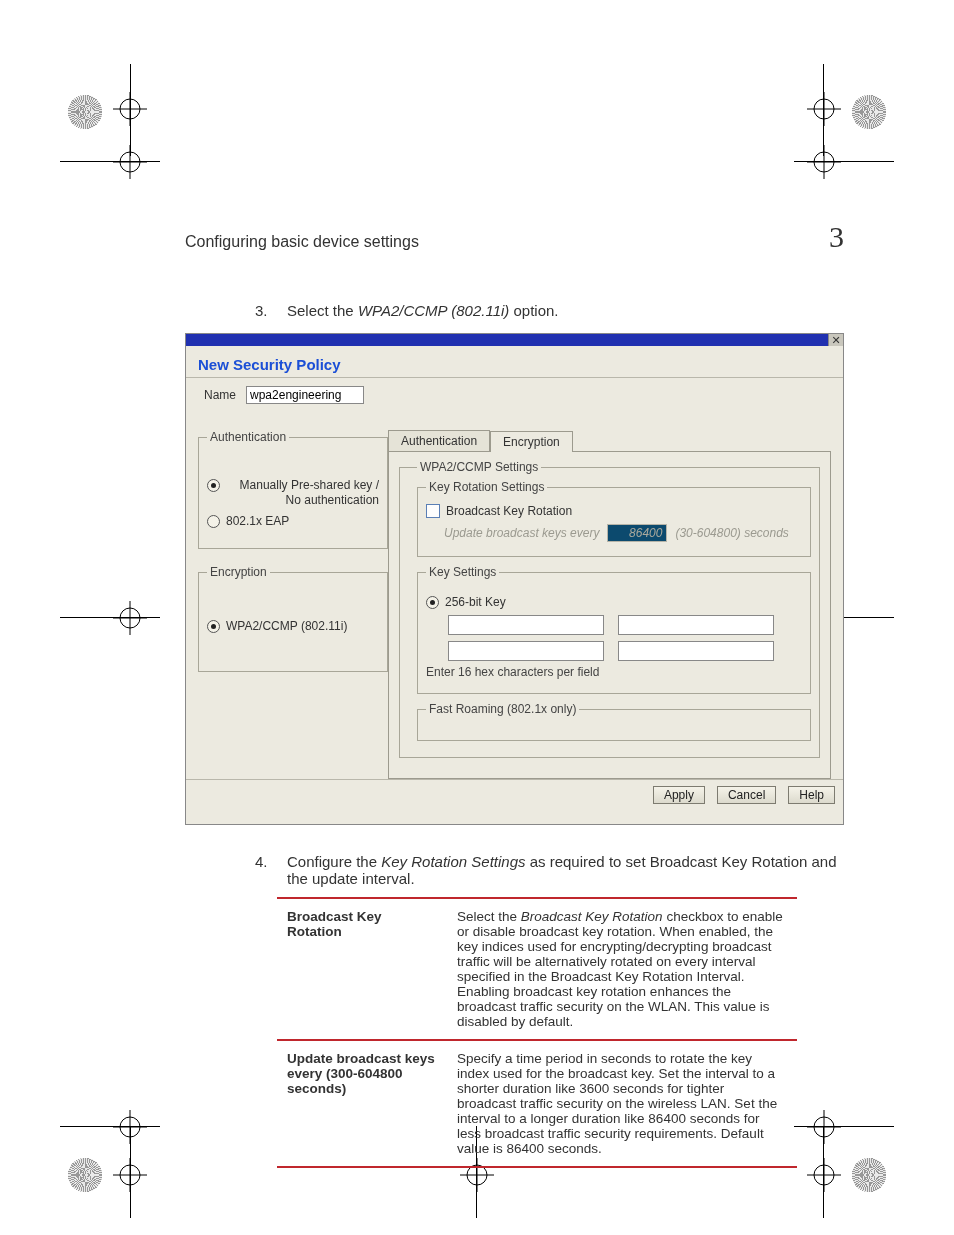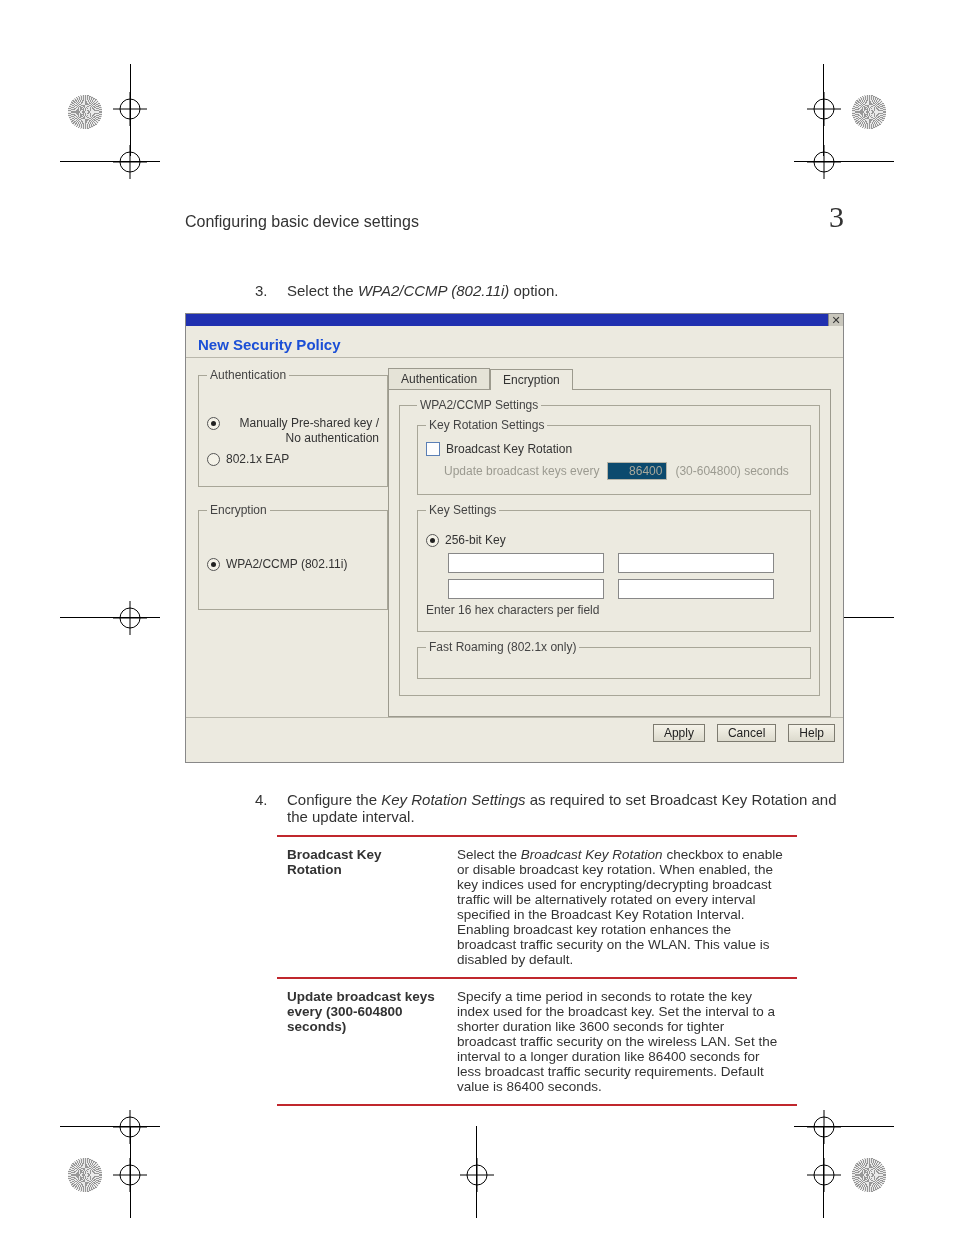--- a/index.html
+++ b/index.html
@@ -41,20 +41,21 @@
     opacity:.6;
   }
   
   .page-area {
     position:absolute;
     left:185px; right:110px; top:200px;
   }
   .hdr {
     display:flex; justify-content:space-between; align-items:baseline;
     border:none;
+    margin-top:20px;
   }
   .hdr-title { font-size:16px; }
   .hdr-num { font-size:30px; font-family:"Times New Roman", serif; }
   .step {
     margin:48px 0 14px 70px;
     font-size:15px;
     display:flex; gap:14px;
   }
   .step-num { min-width:18px; }
   .step em { font-style:italic; }
@@ -124,21 +125,21 @@
   .cb{
     width:12px;height:12px;border:1px solid #5a7fb5;background:#fdfdfd;
     display:inline-block;margin-right:6px;vertical-align:middle;
   }
   .cb.checked::after{
     content:"✔";font-size:10px;color:#173d7a;display:block;
     line-height:10px;text-align:center;
   }
   .muted{color:#9b9a90;}
   .update-row{
-    display:flex;align-items:center;gap:8px;margin:6px 0 0 18px;
+    display:flex;align-items:center;gap:8px;margin:6px 0 0 18px;font-style:italic;
   }
   .update-row .num{
     width:50px;border:1px solid #b6b4a8;background:#0c4a6e;color:#a9a89c;
     padding:1px 4px;text-align:right;font-size:12px;
   }
   .keyinputs{display:flex;gap:14px;margin:6px 0 4px 22px;}
   .keyinputs input{
     width:150px;border:1px solid #888;background:#fff;padding:2px;font-size:12px;
   }
   .hint{margin:4px 0 0 0;font-size:12px;color:#444;}
@@ -282,20 +283,24 @@
       <span>Select the </span><em>WPA2/CCMP (802.11i)</em><span> option.</span>
     </span>
   </div>
 
   <div class="dlg-wrap">
     <div class="dlg-titlebar">
       <div class="dlg-x">✕</div>
     </div>
     <div class="dlg-heading">New Security Policy</div>
 
+    <div class="name-row">
+      <span>Name</span>
+      <input type="text" value="wpa2engineering" style="">
+    </div>
 
     <div class="dlg-body">
       <div class="dlg-left">
         <fieldset>
           <legend>Authentication</legend>
           <div style="height:18px"></div>
           <div class="radio-row">
             <span class="radio-dot sel"></span>
             <span style="line-height:1.25">Manually Pre-shared key / No authentication</span>
           </div>

